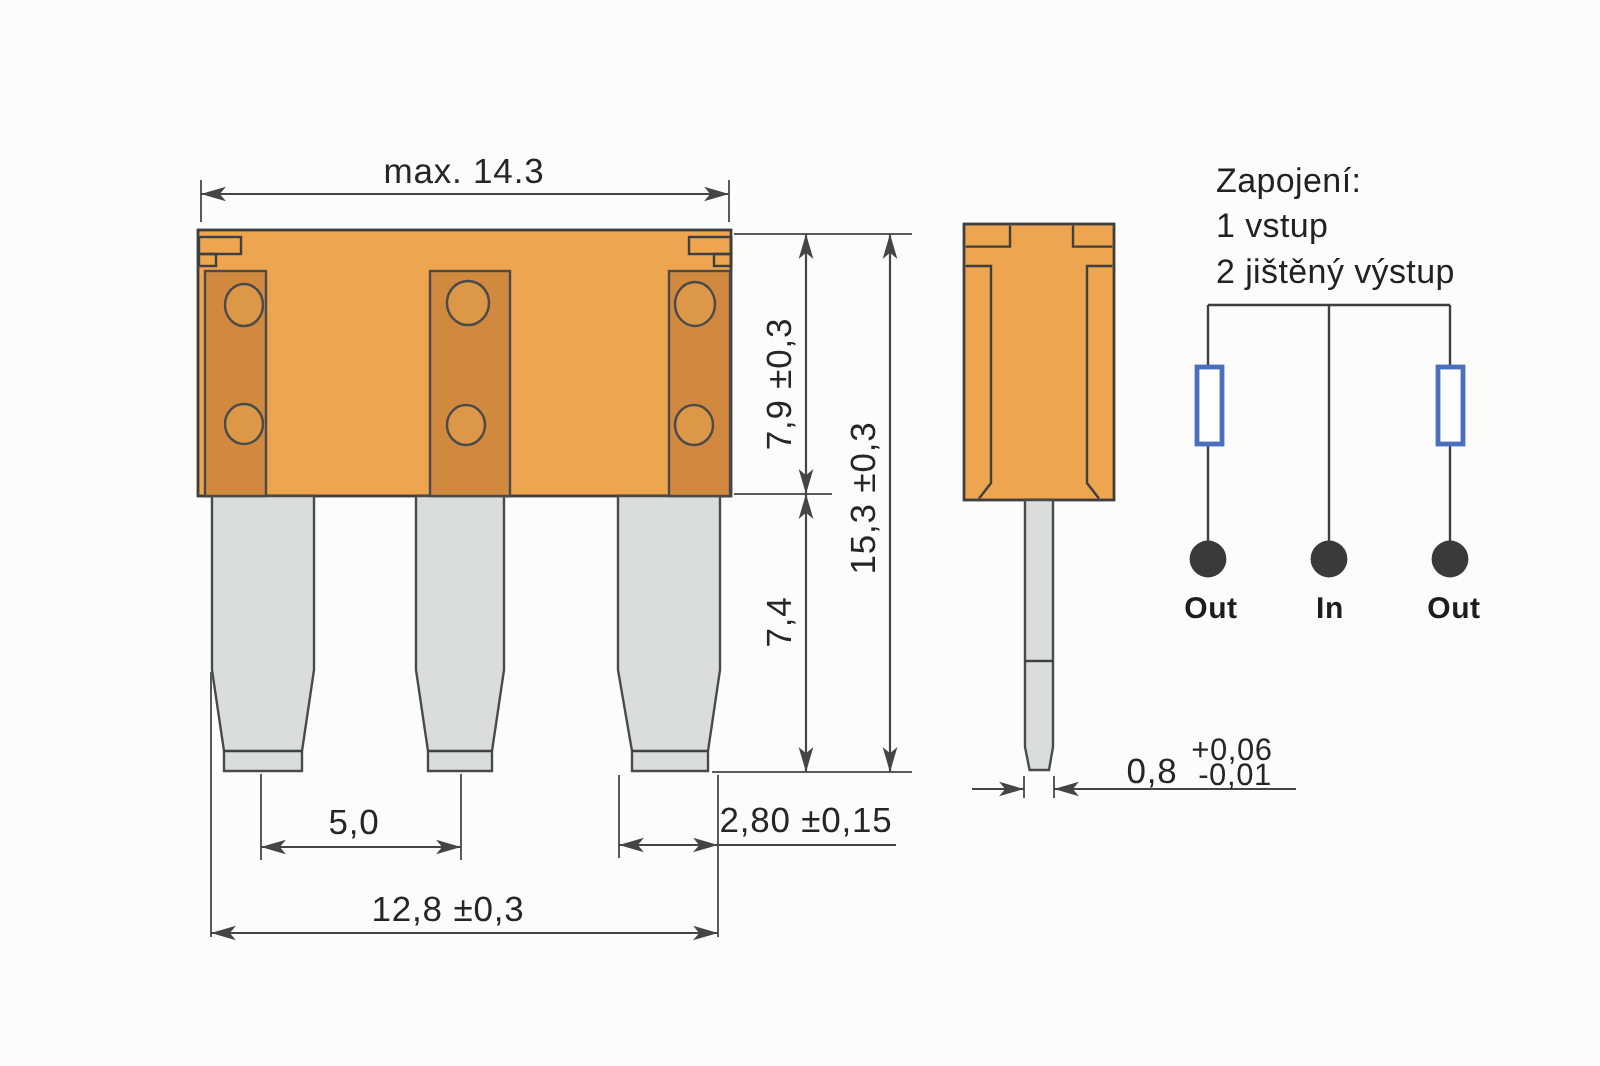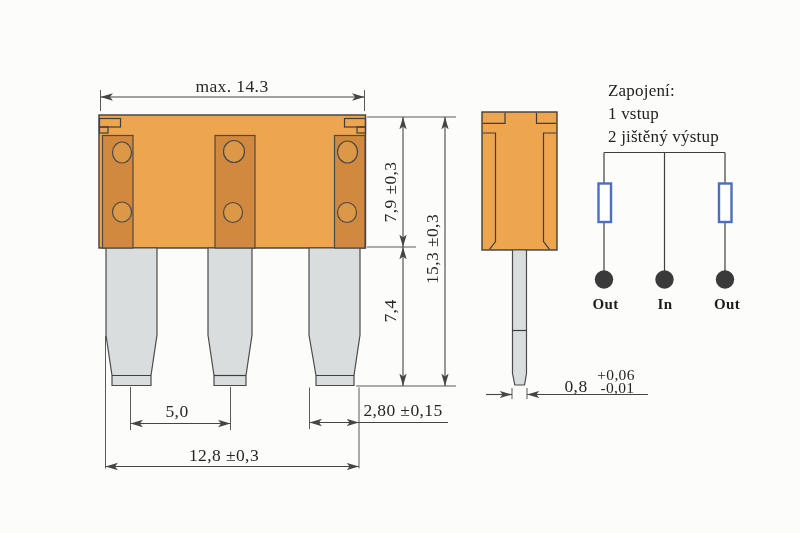--- a/index.html
+++ b/index.html
@@ -1,19 +1,19 @@
 <!DOCTYPE html>
 <html><head>
 <meta charset="utf-8">
 <style>
   html,body { margin:0; padding:0; background:#e8e8e8; }
   .stage {
     width:800px; height:533px; position:relative; margin:0 auto;
     background:#fcfcfb;
-    font-family:Liberation Serif, serif;
+    font-family:Liberation Sans, sans-serif;
     overflow:hidden;
   }
   svg { display:block; }
   
   .shape  { stroke:#3f3f3f; stroke-width:1.4; }
   .shape2 { stroke:#4a4a4a; stroke-width:1.2; }
   .ln     { stroke:#3f3f3f; stroke-width:1.2; fill:none; }
   .dim    { stroke:#454545; stroke-width:1.1; fill:none; }
   .ext    { stroke:#5a5a5a; stroke-width:1;   fill:none; }
   .t  { font-size:17.5px; fill:#262626; letter-spacing:.4px; }

